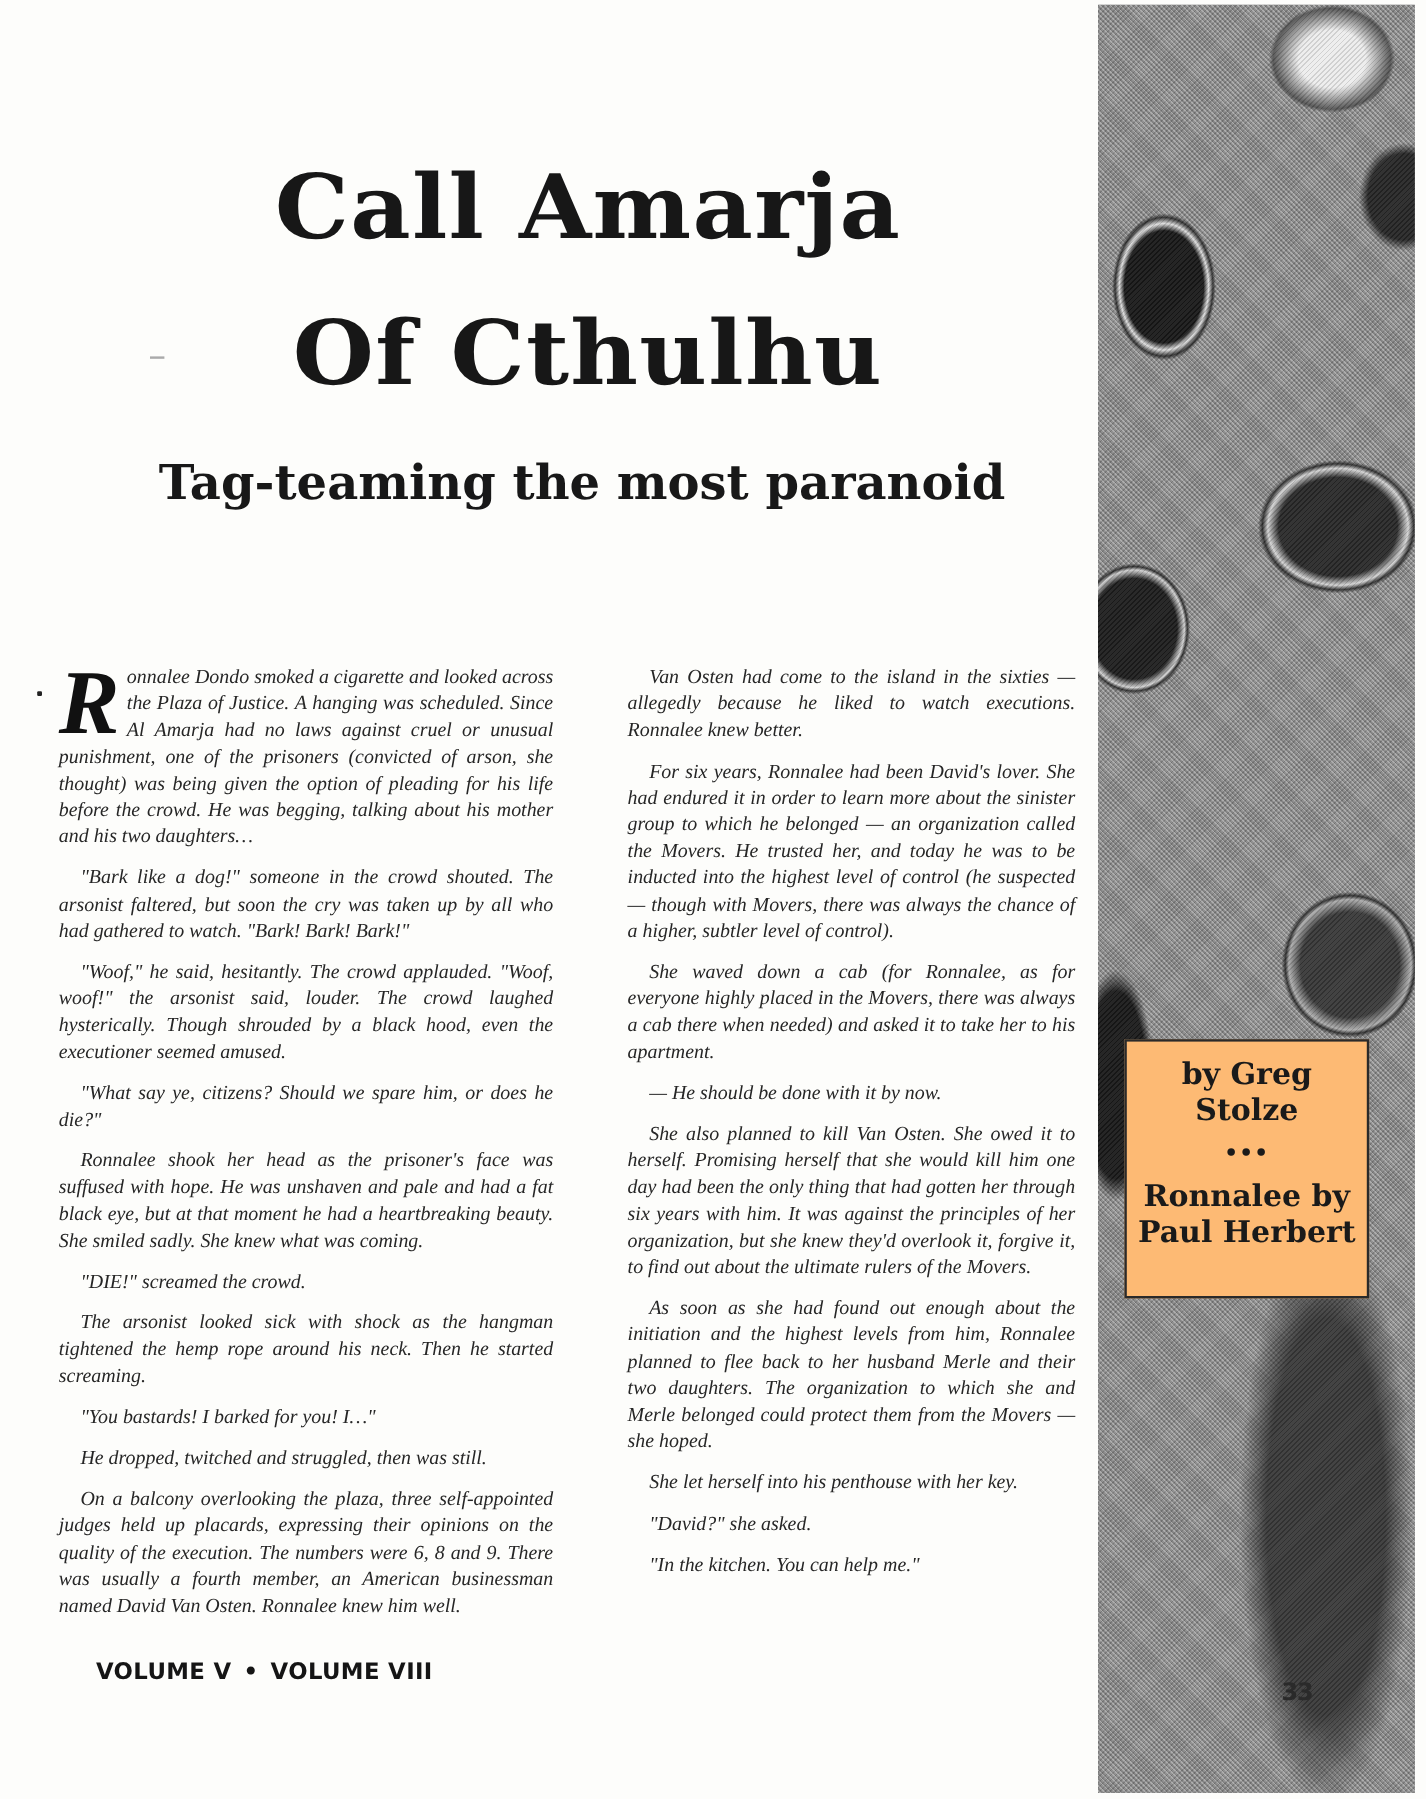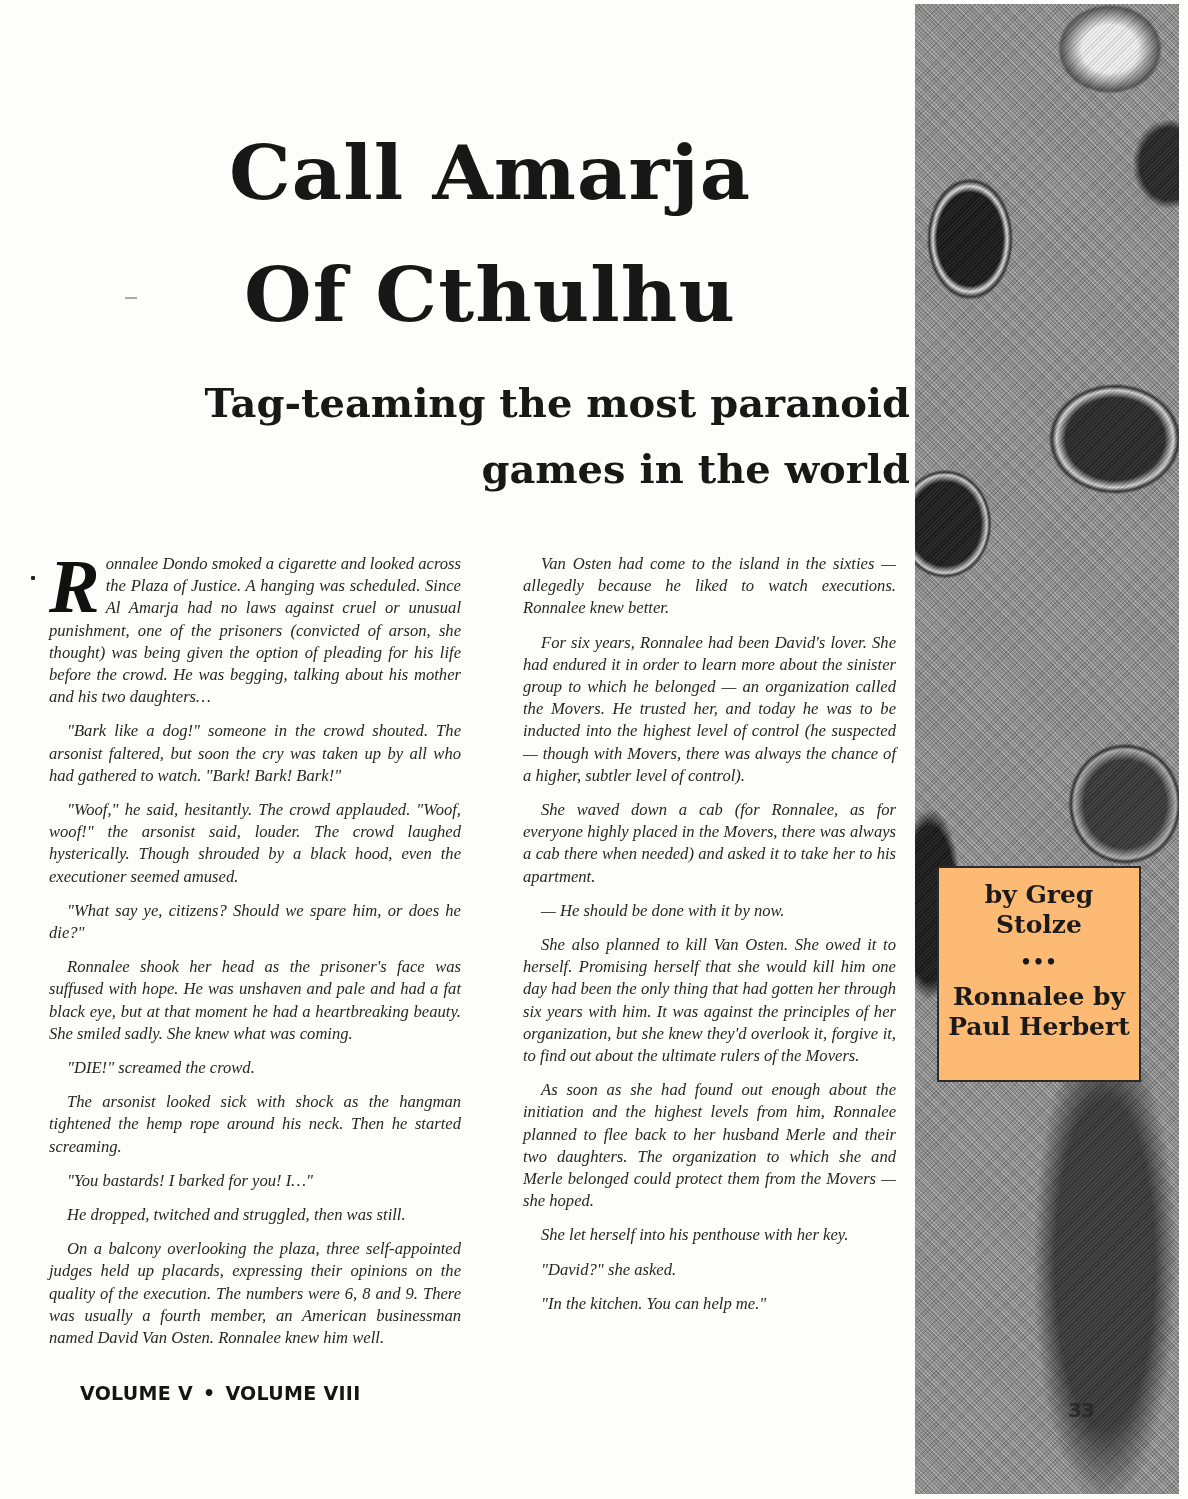--- a/index.html
+++ b/index.html
@@ -15,21 +15,21 @@
     .title-line {
       font-family: "DejaVu Serif", "Liberation Serif", serif;
       font-weight: bold; font-size: 74px; line-height: 1; letter-spacing: 1px;
       color: #171717; margin: 0;
       transform: scaleX(1.05);
     }
     .title-line.l1 { position: absolute; left: 0; right: 0; top: 18px; }
     .title-line.l2 { position: absolute; left: 0; right: 0; top: 140px; }
     .dash-mark { position: absolute; left: 125px; top: 297px; width: 12px; height: 2px; background: #aaa; }
     .subtitle {
-      position: absolute; left: 60px; top: 370px; width: 850px; text-align: right;
+      position: absolute; left: 60px; top: 370px; width: 850px; text-align: center;
       font-family: "DejaVu Serif", "Liberation Serif", serif;
       font-weight: bold; font-size: 40px; line-height: 66px; color: #181818;
     }
 
     
     .col { position: absolute; top: 553px; width: 410px;
       font-style: italic; font-size: 16.6px; line-height: 22.2px; text-align: justify; color: #262626; }
     .col.left { left: 49px; width: 412px; }
     .col.right { left: 523px; width: 373px; }
     .col p { margin: 0 0 12px 0; text-indent: 0; }
@@ -92,21 +92,20 @@
 <div class="page">
 
   <div class="title-block">
     <h1 class="title-line l1">Call Amarja</h1>
     <h1 class="title-line l2">Of Cthulhu</h1>
   </div>
   <div class="dash-mark"></div>
 
   <div class="subtitle">
     <div>Tag-teaming the most paranoid</div>
-    <div>games in the world</div>
   </div>
 
   <div class="bullet-mark"></div>
 
   <div class="col left">
     <p><span class="dropcap">R</span><span>onnalee Dondo smoked a cigarette and looked across the Plaza of Justice. A hanging was scheduled. Since Al Amarja had no laws against cruel or unusual punishment, one of the prisoners (convicted of arson, she thought) was being given the option of pleading for his life before the crowd. He was begging, talking about his mother and his two daughters…</span></p>
     <p><span class="ind"></span><span>"Bark like a dog!" someone in the crowd shouted. The arsonist faltered, but soon the cry was taken up by all who had gathered to watch. "Bark! Bark! Bark!"</span></p>
     <p><span class="ind"></span><span>"Woof," he said, hesitantly. The crowd applauded. "Woof, woof!" the arsonist said, louder. The crowd laughed hysterically. Though shrouded by a black hood, even the executioner seemed amused.</span></p>
     <p><span class="ind"></span><span>"What say ye, citizens? Should we spare him, or does he die?"</span></p>
     <p><span class="ind"></span><span>Ronnalee shook her head as the prisoner's face was suffused with hope. He was unshaven and pale and had a fat black eye, but at that moment he had a heartbreaking beauty. She smiled sadly. She knew what was coming.</span></p>

